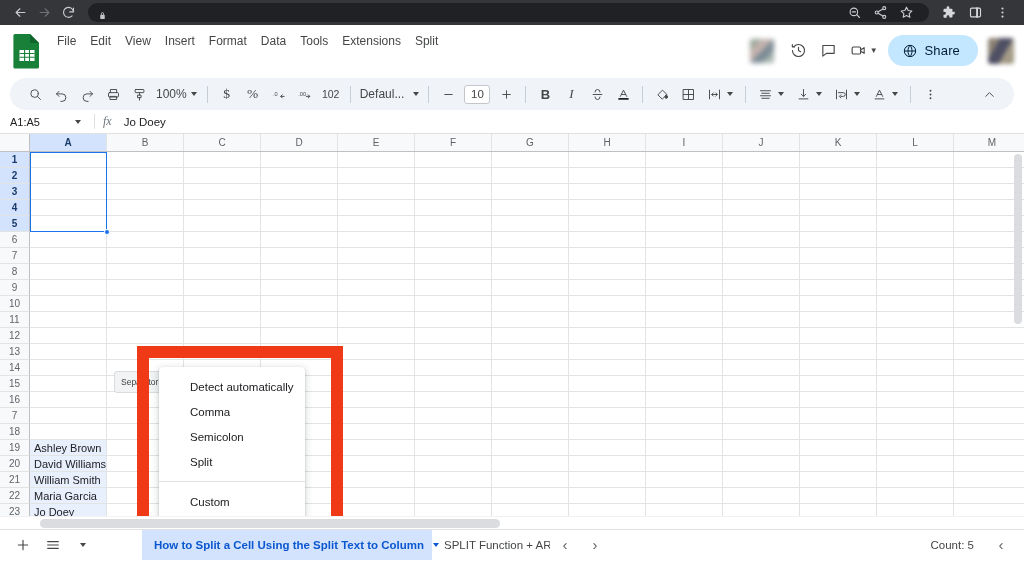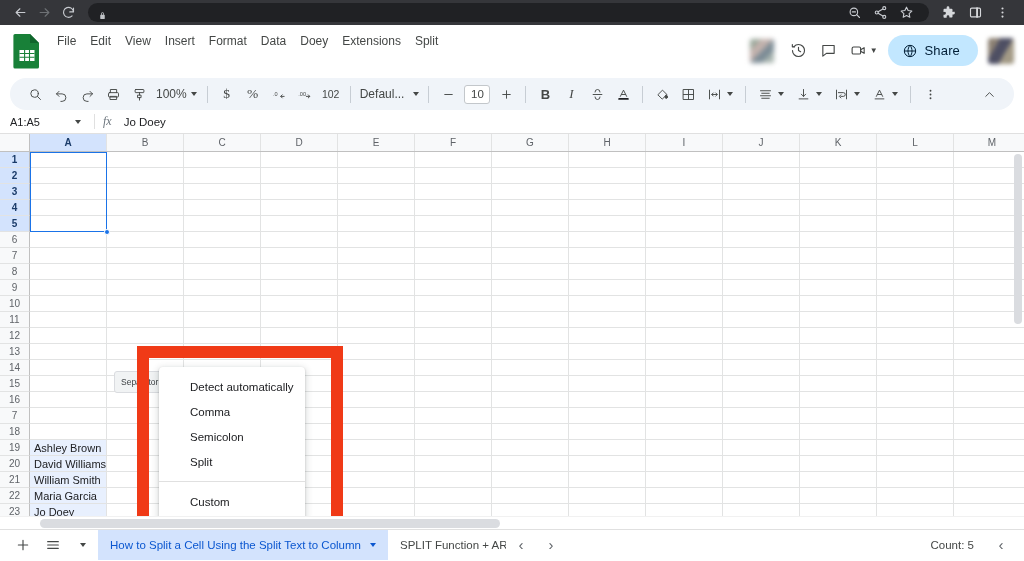--- a/index.html
+++ b/index.html
@@ -191,21 +191,21 @@
   .sheet-bar {
     height: 30px; background: #fff; display: flex; align-items: center;
     border-top: 1px solid #e0e0e0; padding-left: 8px;
   }
   .sb-icon { width: 30px; height: 30px; display: flex; align-items: center; justify-content: center; color: #444746; }
   .sb-icon svg { width: 16px; height: 16px; fill: none; stroke: currentColor; stroke-width: 1.7; stroke-linecap: round; }
   .sheet-tab {
     height: 30px; display: flex; align-items: center; gap: 9px; padding: 0 12px;
     font-size: 11.5px; color: #444746; white-space: nowrap; max-width: 290px;
   }
-  .sheet-tab.active { background: #d3e3fd; color: #0b57d0; font-weight: 400; }
+  .sheet-tab.active { background: #d3e3fd; color: #0b57d0; font-weight: 700; margin-left: 44px; }
   .sheet-tab .caret { border-top-color: currentColor; }
   .sheet-tab.trunc { overflow: hidden; text-overflow: clip; }
   .nav-arrow { width: 30px; height: 30px; display: flex; align-items: center; justify-content: center; color: #5f6368; font-size: 15px; }
   .status-right { margin-left: auto; display: flex; align-items: center; padding-right: 8px; gap: 12px; }
   .count-text { font-size: 11.5px; color: #444746; }
 </style>
 </head>
 <body>
 
 <div class="browser-bar">
@@ -284,21 +284,21 @@
     </svg>
   </div>
   <div class="title-block">
     <div class="menubar">
       <span class="menu-item">File</span>
       <span class="menu-item">Edit</span>
       <span class="menu-item">View</span>
       <span class="menu-item">Insert</span>
       <span class="menu-item">Format</span>
       <span class="menu-item">Data</span>
-      <span class="menu-item">Doey</span>
+      <span class="menu-item">Tools</span>
       <span class="menu-item">Extensions</span>
       <span class="menu-item">Split</span>
     </div>
   </div>
   <div class="header-right">
     <div class="blur-avatar"></div>
     <div class="hdr-icon">
       <svg viewBox="0 0 24 24">
           <path d="M3.5 12a8.5 8.5 0 108.5-8.5A8.4 8.4 0 005.6 6.5"></path>
           <path d="M3.3 3.6v3.2h3.2"></path>

